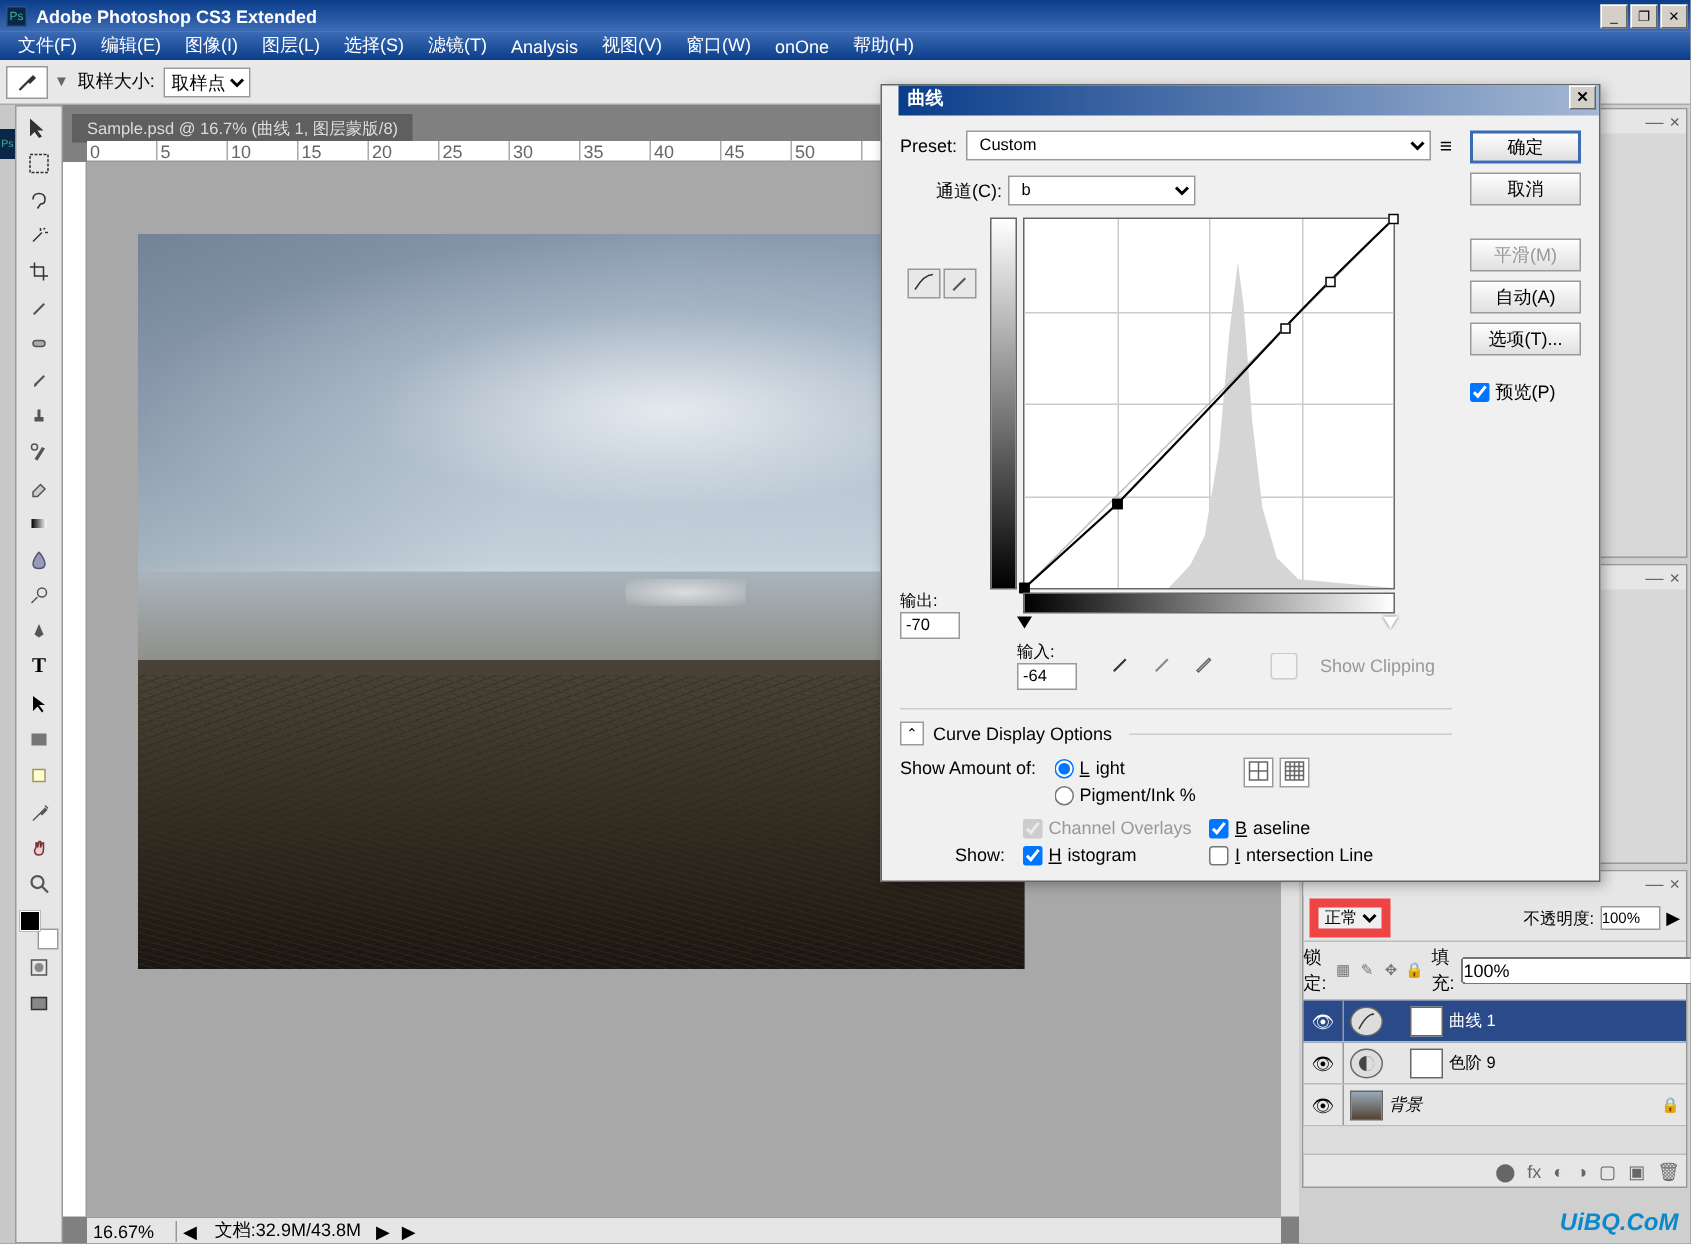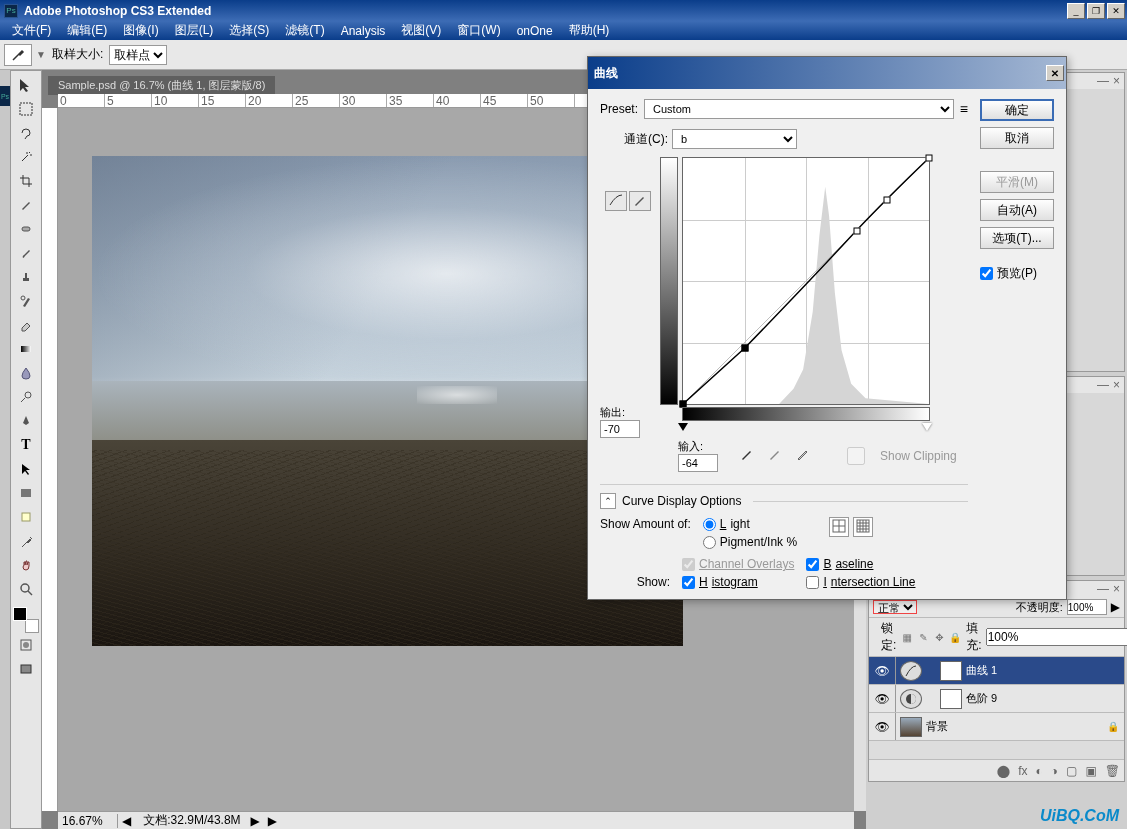--- a/index.html
+++ b/index.html
@@ -47,21 +47,21 @@
 .water-highlight { position: absolute; top: 47%; left: 55%; width: 80px; height: 18px; background: radial-gradient(ellipse, rgba(255,255,255,0.6), transparent); }
 .foreground-grass { position: absolute; bottom: 0; left: 0; width: 100%; height: 42%; background: linear-gradient(to bottom, #4a4438 0%, #2e281f 60%, #1a1510 100%); }
 .grass-texture { position: absolute; bottom: 0; left: 0; width: 100%; height: 40%; opacity: 0.4; background: repeating-linear-gradient(15deg, transparent, transparent 3px, #3a3225 3px, #3a3225 4px), repeating-linear-gradient(-20deg, transparent, transparent 4px, #2a2418 4px, #2a2418 5px); }
 .status-bar { position: absolute; bottom: 0; left: 16px; right: 12px; height: 18px; background: #e6e6e6; border-top: 1px solid #999; display: flex; align-items: center; font-size: 11px; }
 .status-bar .zoom { width: 60px; border-right: 1px solid #999; padding: 0 4px; }
 .status-bar .docinfo { padding: 0 8px; }
 .scrollbar-v { position: absolute; right: 0; top: 38px; bottom: 18px; width: 12px; background: #e0e0e0; }
 
 
 .dialog { position: absolute; left: 587px; top: 56px; width: 480px; background: #f0f0f0; border: 1px solid #666; box-shadow: 2px 2px 8px rgba(0,0,0,0.3); z-index: 100; }
-.dialog-title { background: linear-gradient(to right, #0a3d8a, #a5b8d4); height: 32px; display: flex; align-items: center; color: #fff; padding-left: 6px; font-weight: bold; }
+.dialog-title { background: linear-gradient(to right, #0a3d8a, #a5b8d4); height: 20px; display: flex; align-items: flex-start; color: #fff; padding-left: 6px; font-weight: bold; margin-left: 11px; }
 .dialog-title .dlg-close { margin-left: auto; width: 18px; height: 16px; background: #d4d0c8; color: #000; border: 1px solid #fff; border-right-color: #666; border-bottom-color: #666; margin-right: 2px; display: flex; align-items: center; justify-content: center; font-size: 10px; cursor: pointer; }
 .dialog-body { padding: 10px 12px; display: flex; }
 .dialog-left { flex: 1; }
 .dialog-right { width: 86px; display: flex; flex-direction: column; gap: 6px; padding-left: 12px; }
 .dlg-button { height: 22px; background: linear-gradient(#fefefe, #e0e0e0); border: 1px solid #999; cursor: pointer; font-size: 12px; }
 .dlg-button.primary { border: 2px solid #3a6cb5; }
 .preset-row { display: flex; align-items: center; margin-bottom: 10px; }
 .preset-row select { flex: 1; height: 20px; border: 1px solid #999; background: #fff; font-size: 11px; padding: 0 4px; margin: 0 6px; }
 .channel-row { display: flex; align-items: center; margin-bottom: 8px; margin-left: 24px; }
 .channel-row select { width: 125px; height: 20px; border: 1px solid #999; background: #fff; margin-left: 4px; font-size: 11px; padding: 0 4px; }
@@ -88,33 +88,33 @@
 .curve-display-options { margin-top: 12px; border-top: 1px solid #ccc; padding-top: 8px; }
 .cdo-header { display: flex; align-items: center; gap: 6px; margin-bottom: 8px; }
 .cdo-btn { width: 16px; height: 16px; border: 1px solid #999; background: #fff; display: flex; align-items: center; justify-content: center; font-size: 9px; cursor: pointer; }
 .show-amount { display: flex; align-items: flex-start; gap: 12px; margin-bottom: 8px; }
 .radio-col { display: flex; flex-direction: column; gap: 4px; }
 .radio-col label { display: flex; align-items: center; gap: 4px; }
 .grid-icons { display: flex; gap: 4px; }
 .grid-icons button { width: 20px; height: 20px; border: 1px solid #999; background: #fff; cursor: pointer; }
 .show-checks { display: flex; gap: 12px; align-items: flex-end; }
 .check-col { display: flex; flex-direction: column; gap: 4px; }
-.check-col label { display: flex; align-items: center; gap: 4px; text-decoration: underline; }
+.check-col label { display: flex; align-items: center; gap: 4px; }
 .preview-check { margin-top: 10px; display: flex; align-items: center; gap: 4px; }
 
 
 .right-panels { width: 261px; background: #cfcfcf; display: flex; flex-direction: column; }
 .panel-stub { background: #d8d8d8; border: 1px solid #999; margin: 2px; }
 .panel-header { background: #e6e6e6; height: 16px; display: flex; justify-content: flex-end; align-items: center; padding: 0 4px; gap: 4px; font-size: 10px; color: #666; }
 .layers-panel { background: #e6e6e6; border: 1px solid #999; margin: 2px; flex: 0 0 auto; }
 .layers-controls { display: flex; align-items: center; padding: 2px 4px; gap: 4px; border-bottom: 1px solid #bbb; }
-.layers-controls select { height: 14px; font-size: 11px; border: 1px solid #ef4444; }
+.layers-controls select { height: 26px; font-size: 11px; border: 6px solid #ef4444; }
 .layers-controls .lbl { font-size: 11px; margin-left: auto; }
 .layers-controls input { width: 40px; height: 16px; border: 1px solid #999; font-size: 10px; }
-.lock-row { display: flex; align-items: center; padding: 2px 12px; gap: 4px; border-bottom: 1px solid #bbb; font-size: 11px; }
+.lock-row { display: flex; align-items: center; padding: 2px 0; gap: 4px; border-bottom: 1px solid #bbb; font-size: 11px; }
 .lock-row .icons { display: flex; gap: 2px; }
 .lock-row .icons span { width: 14px; height: 14px; display: inline-flex; align-items: center; justify-content: center; font-size: 10px; color: #777; }
 .layer-row { display: flex; align-items: center; height: 28px; border-bottom: 1px solid #bbb; padding: 0 4px; gap: 4px; }
 .layer-row.selected { background: #2a4a8a; color: #fff; }
 .layer-row .eye { width: 18px; text-align: center; font-size: 12px; }
 .layer-row .thumb { width: 22px; height: 20px; background: #fff; border: 1px solid #666; }
 .layer-row .mask { width: 22px; height: 20px; background: #fff; border: 1px solid #666; }
 .layer-row .adj-icon { width: 22px; height: 20px; background: #ddd; border: 1px solid #666; border-radius: 50%; display: flex; align-items: center; justify-content: center; }
 .layer-row .link { width: 10px; font-size: 10px; }
 .layer-row .name { font-size: 11px; }
@@ -383,21 +383,21 @@
             </svg>
           </div>
         <span class="link"></span>
         <div class="mask"></div>
         <span class="name">色阶 9</span>
       </div>
       <div class="layer-row">
         <span class="eye">👁</span>
         <span style="border-left:1px solid #999;height:100%"></span>
         <div class="thumb" style="background:linear-gradient(#9ab,#543)"></div>
-        <span class="name" style="">背景</span>
+        <span class="name" style="font-style:italic">背景</span>
         <span class="lock-ic">🔒</span>
       </div>
       <div style="height:18px;background:#ddd"></div>
       <div class="layers-footer">
         <span>⬤</span>
         <span>fx</span>
         <span>◐</span>
         <span>◑</span>
         <span>▢</span>
         <span>▣</span>

